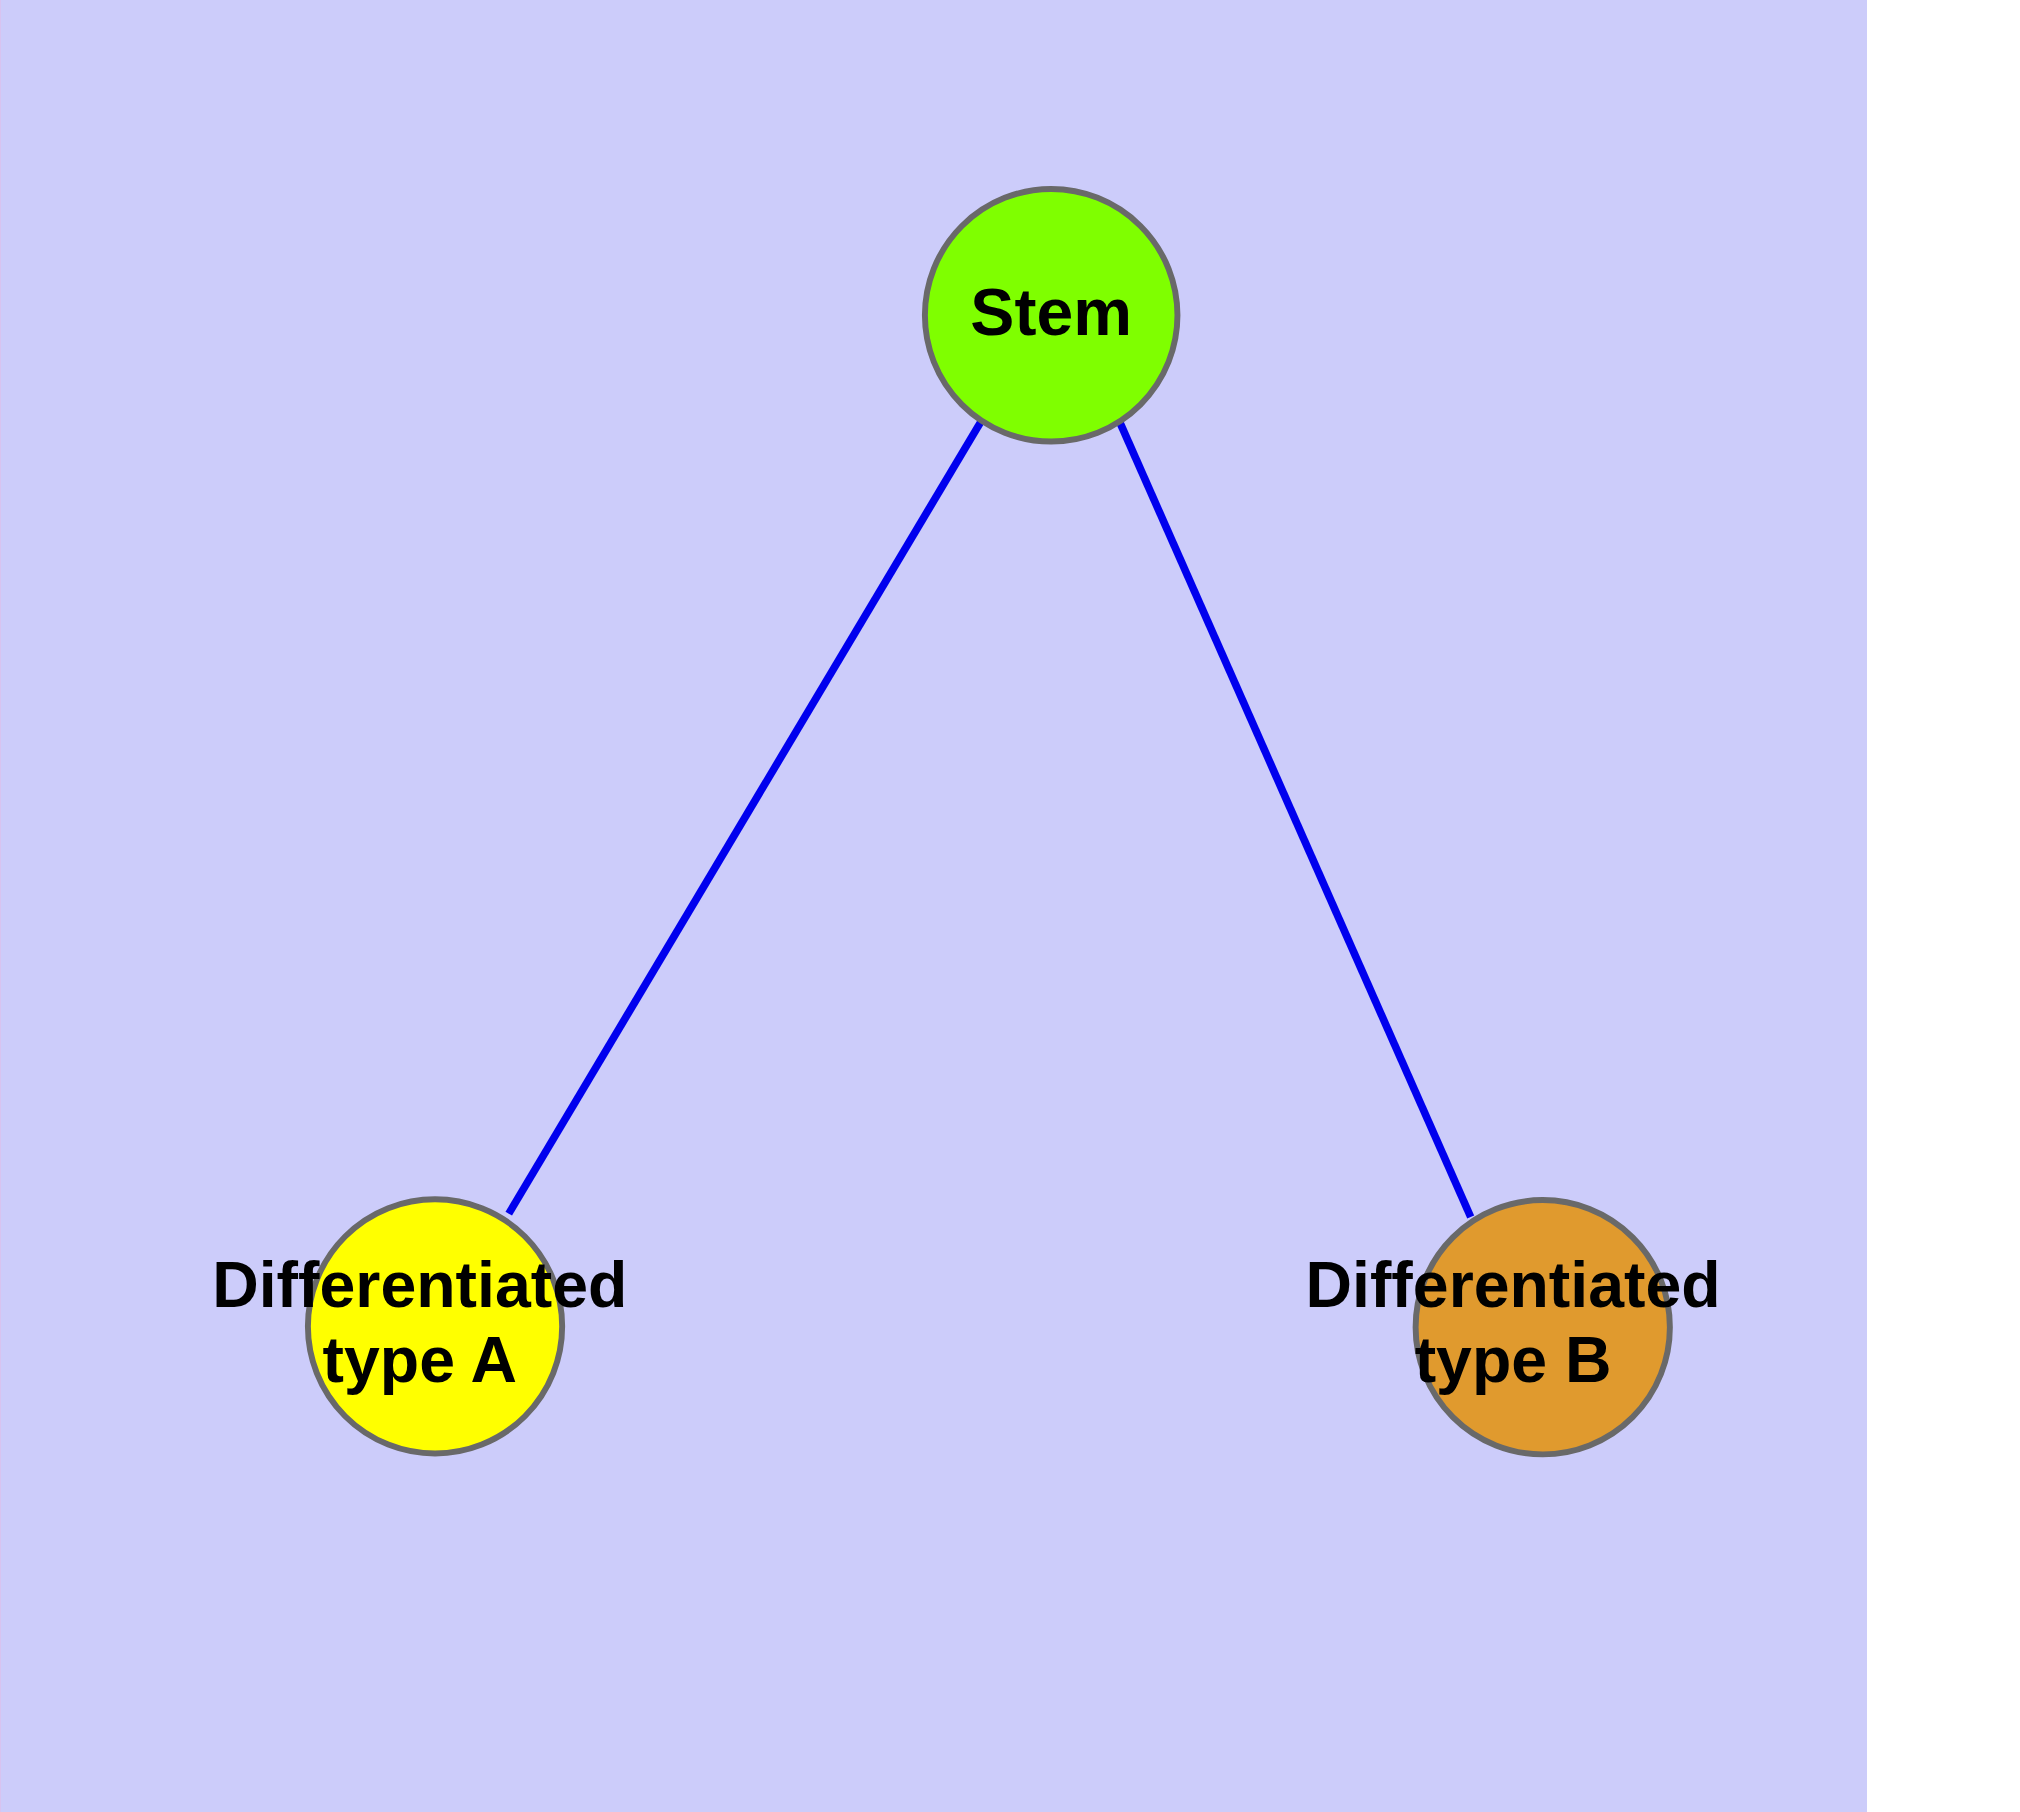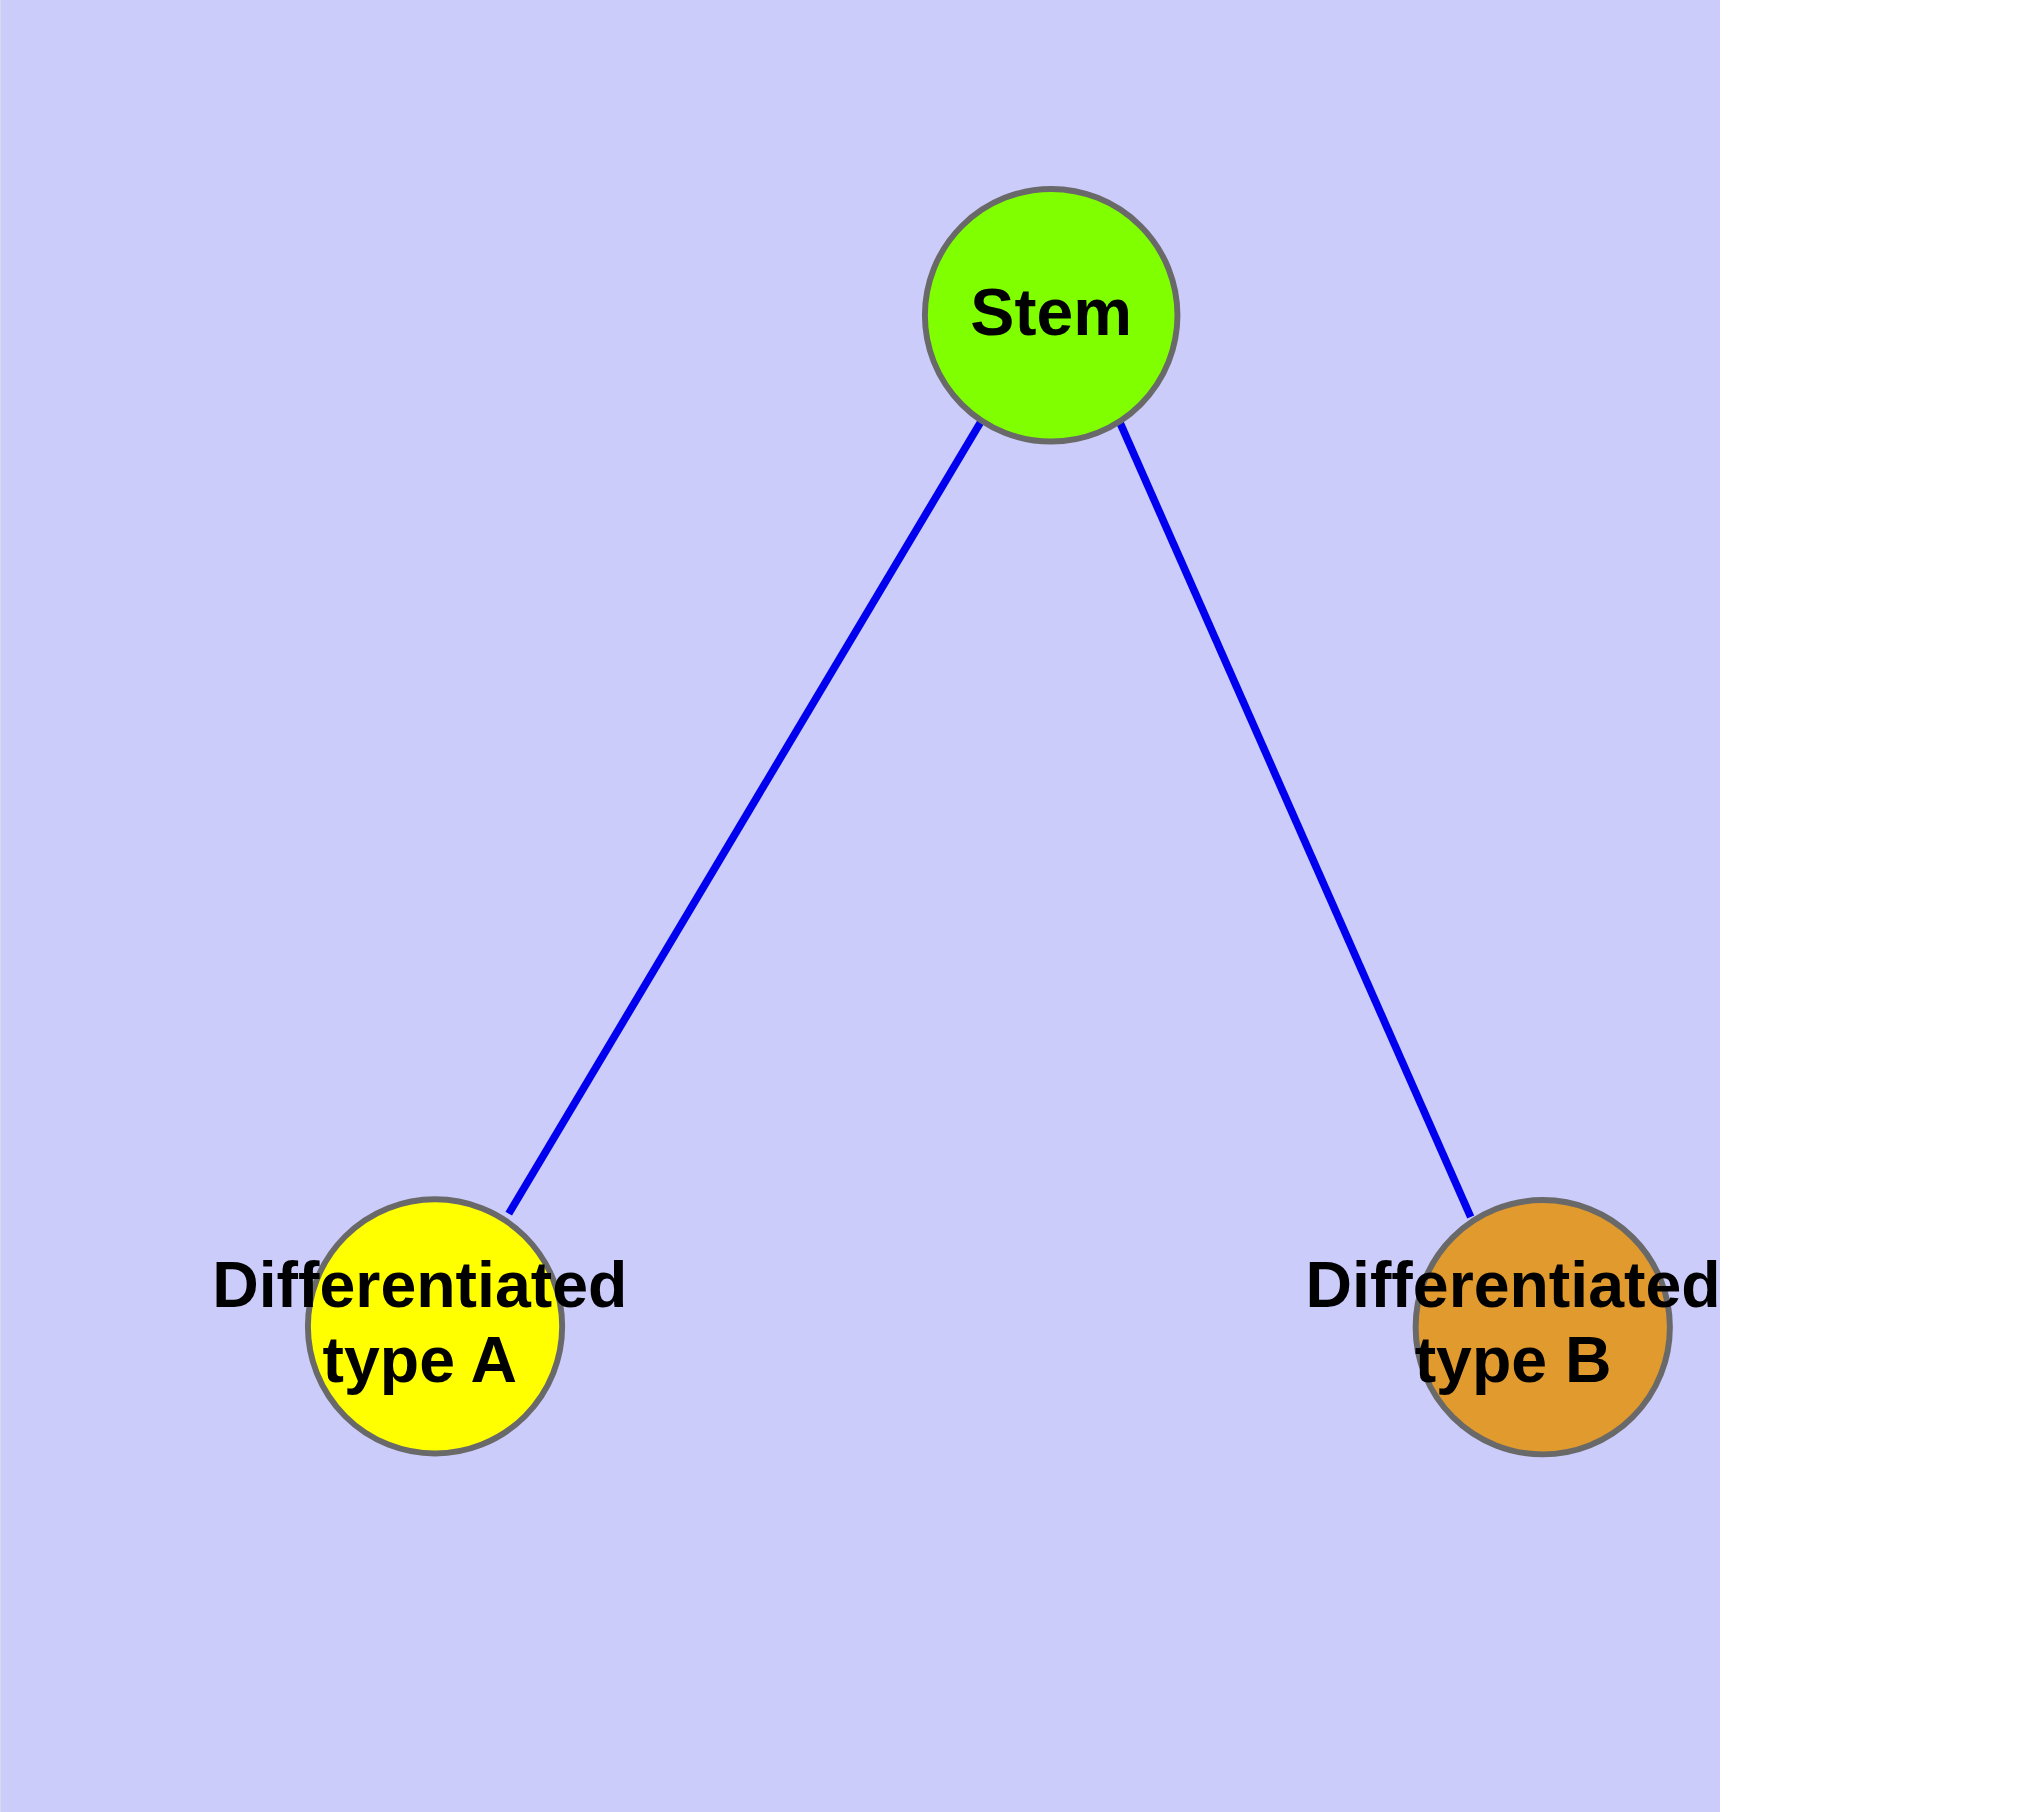--- a/index.html
+++ b/index.html
@@ -35,21 +35,21 @@
     stroke: #696969;
   }
   .edge-line {
     stroke: #0000ee;
     stroke-linecap: butt;
   }
 </style>
 </head>
 <body>
 
-<div id="stage" style="width: 1720px; height: 1812px; background: #fef9c3;">
+<div id="stage" style="width: 1867px; height: 1812px; background: #f9a8d4;">
   <svg id="graph-canvas" viewBox="0 0 2384 2138">
     <rect id="bg-rect" x="0" y="0" width="2384" height="2138" fill="#ccccfa"></rect>
     <g id="edges-group">
         <line class="edge-line" x1="1158" y1="496" x2="600" y2="1432" stroke="#0000ee" stroke-width="9"></line>
         <line class="edge-line" x1="1320" y1="496" x2="1735" y2="1436" stroke="#0000ee" stroke-width="9"></line>
       </g>
     <g id="nodes-group">
         <g>
           <circle class="node-circle" cx="1240" cy="372" r="149" fill="#7fff00" stroke="#696969" stroke-width="7"></circle>
           <text class="node-label" x="1240" y="375" font-size="78" fill="#000000"><tspan x="1240">Stem</tspan></text>

